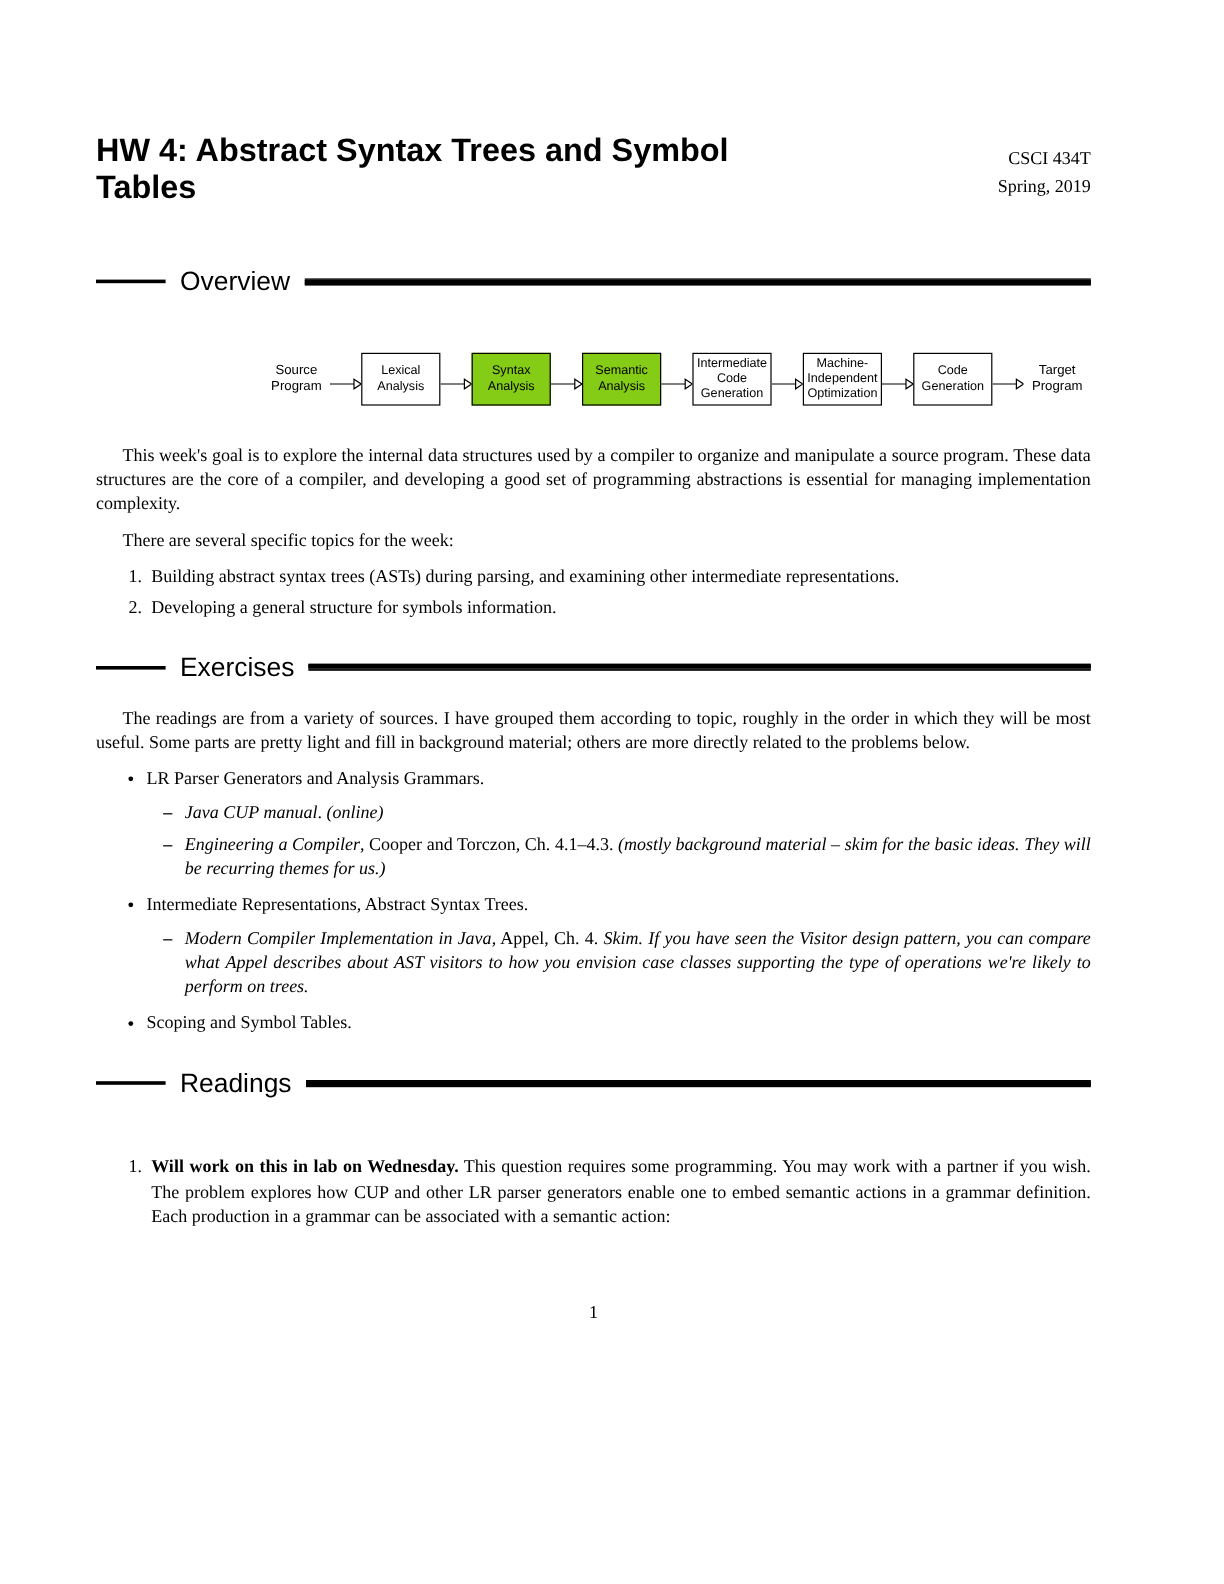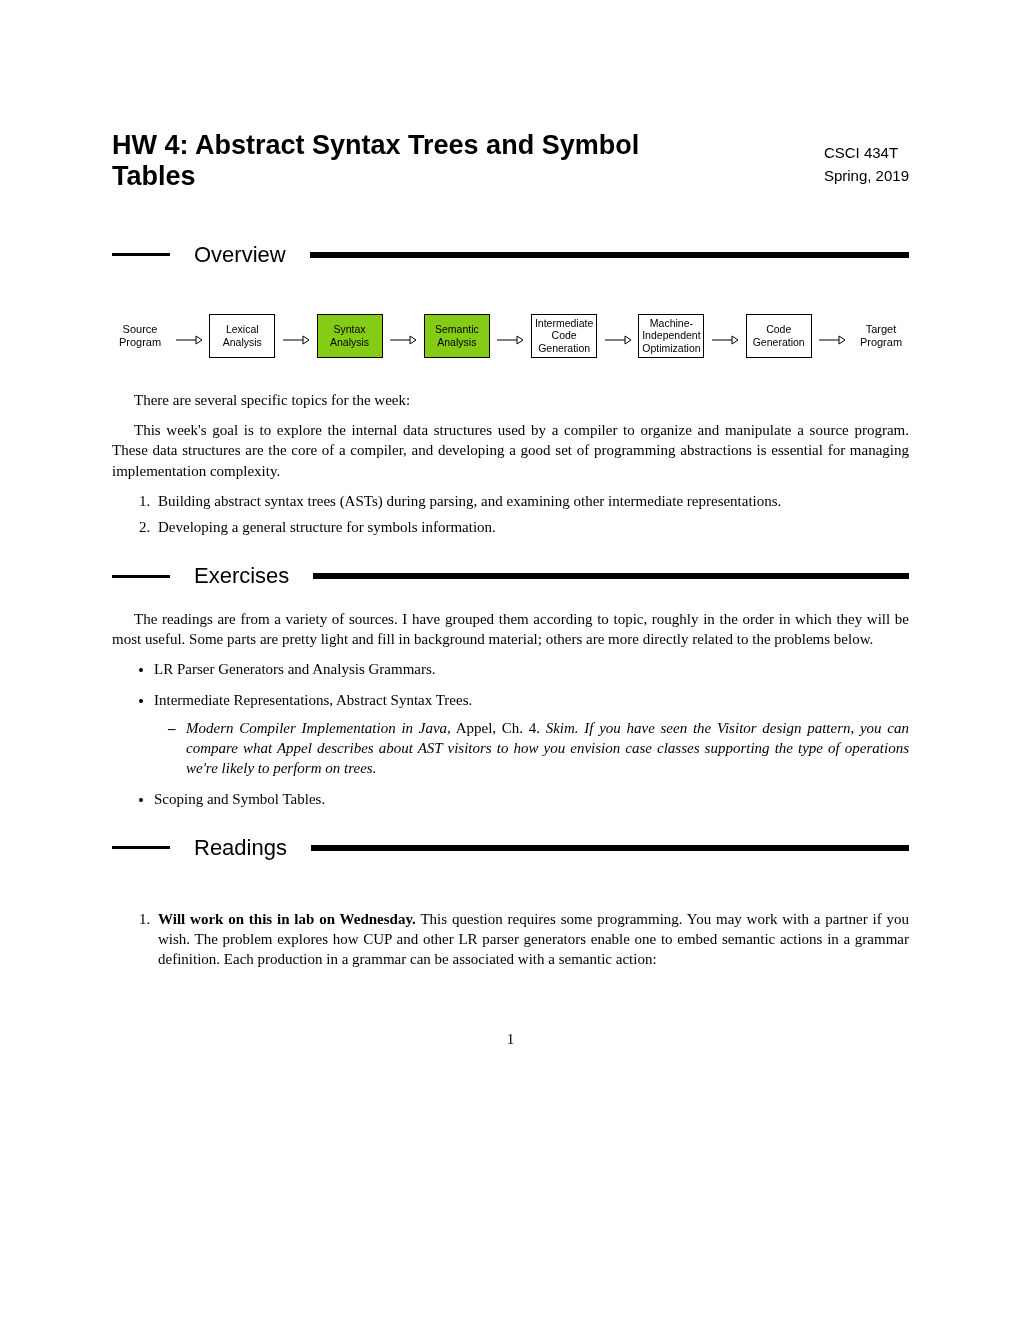--- a/index.html
+++ b/index.html
@@ -7,49 +7,48 @@
       margin: 0;
       padding: 0;
       font-family: Georgia, 'Times New Roman', serif;
       font-size: 15px;
       line-height: 1.35;
       color: #000;
       background: #fff;
       width: 1020px;
     }
     .page {
-      padding: 110px 108px 60px 112px;
+      padding: 110px 108px 60px 80px;
       box-sizing: border-box;
       width: 1017px;
-      margin-top: 20px;
     }
     .header-row {
       display: flex;
       justify-content: space-between;
       align-items: flex-start;
       margin-bottom: 48px;
     }
     .title {
       font-family: Helvetica, Arial, sans-serif;
       font-weight: bold;
       font-size: 27px;
       max-width: 610px;
       line-height: 1.15;
     }
     .meta {
-      font-family: Liberation Sans, sans-serif;
+      font-family: Liberation Serif, serif;
       font-size: 15px;
-      text-align: left;
+      text-align: right;
       line-height: 1.5;
       padding-top: 12px;
     }
     .section-head {
       display: flex;
       align-items: center;
-      gap: 20px;
+      gap: 8px;
       margin: 24px 0 18px 0;
     }
     .rule-left {
       height: 3px;
       background: #000;
       width: 58px;
       flex-shrink: 0;
     }
     .rule-right {
       height: 4px;
@@ -78,21 +77,21 @@
       font-size: 22px;
       font-weight: normal;
       padding: 0 4px;
     }
     .diagram {
       margin: 44px 0 32px 0;
     }
     .diagram-row {
       display: flex;
       align-items: center;
-      justify-content: space-between;
+      justify-content: flex-end;
       gap: 0;
     }
     .dnode-text {
       font-family: Helvetica, Arial, sans-serif;
       font-size: 11px;
       text-align: center;
       width: 56px;
       line-height: 1.2;
     }
     .dbox {
@@ -234,38 +233,41 @@
           <svg width="26" height="10" viewBox="0 0 26 10">
             <line x1="0" y1="5" x2="20" y2="5" stroke="#000" stroke-width="1"></line>
             <polygon points="20,1 26,5 20,9" fill="none" stroke="#000" stroke-width="1"></polygon>
           </svg>
         </div>
         <div class="dnode-text">Target<br>Program</div>
       </div>
   </div>
 
   <div id="overview-paras">
+      <p class="body">This week's goal is to explore the internal data structures used by a compiler to organize and manipulate a source program. These data structures are the core of a compiler, and developing a good set of programming abstractions is essential for managing implementation complexity.</p>
       <p class="body">There are several specific topics for the week:</p>
-      <p class="body">This week's goal is to explore the internal data structures used by a compiler to organize and manipulate a source program. These data structures are the core of a compiler, and developing a good set of programming abstractions is essential for managing implementation complexity.</p>
     </div>
   <ol class="numbered" id="overview-list">
       <li>Building abstract syntax trees (ASTs) during parsing, and examining other intermediate representations.</li>
       <li>Developing a general structure for symbols information.</li>
     </ol>
 
   <div class="section-head">
     <div class="rule-left"></div>
     <div class="section-title">Exercises</div>
     <div class="rule-right"></div>
   </div>
 
   <p class="body">The readings are from a variety of sources. I have grouped them according to topic, roughly in the order in which they will be most useful. Some parts are pretty light and fill in background material; others are more directly related to the problems below.</p>
 
   <ul class="bullets" id="readings-groups">
-      <li><span>LR Parser Generators and Analysis Grammars.</span></li>
+      <li><span>LR Parser Generators and Analysis Grammars.</span><ul class="dashes">
+          <li><i>Java CUP manual</i>. <i>(online)</i></li>
+          <li><i>Engineering a Compiler</i>, Cooper and Torczon, Ch. 4.1–4.3. <i>(mostly background material – skim for the basic ideas. They will be recurring themes for us.)</i></li>
+        </ul></li>
       <li><span>Intermediate Representations, Abstract Syntax Trees.</span><ul class="dashes">
           <li><i>Modern Compiler Implementation in Java</i>, Appel, Ch. 4. <i>Skim. If you have seen the Visitor design pattern, you can compare what Appel describes about AST visitors to how you envision case classes supporting the type of operations we're likely to perform on trees.</i></li>
         </ul></li>
       <li><span>Scoping and Symbol Tables.</span></li>
     </ul>
 
   <div class="section-head">
     <div class="rule-left"></div>
     <div class="section-title">Readings</div>
     <div class="rule-right"></div>

